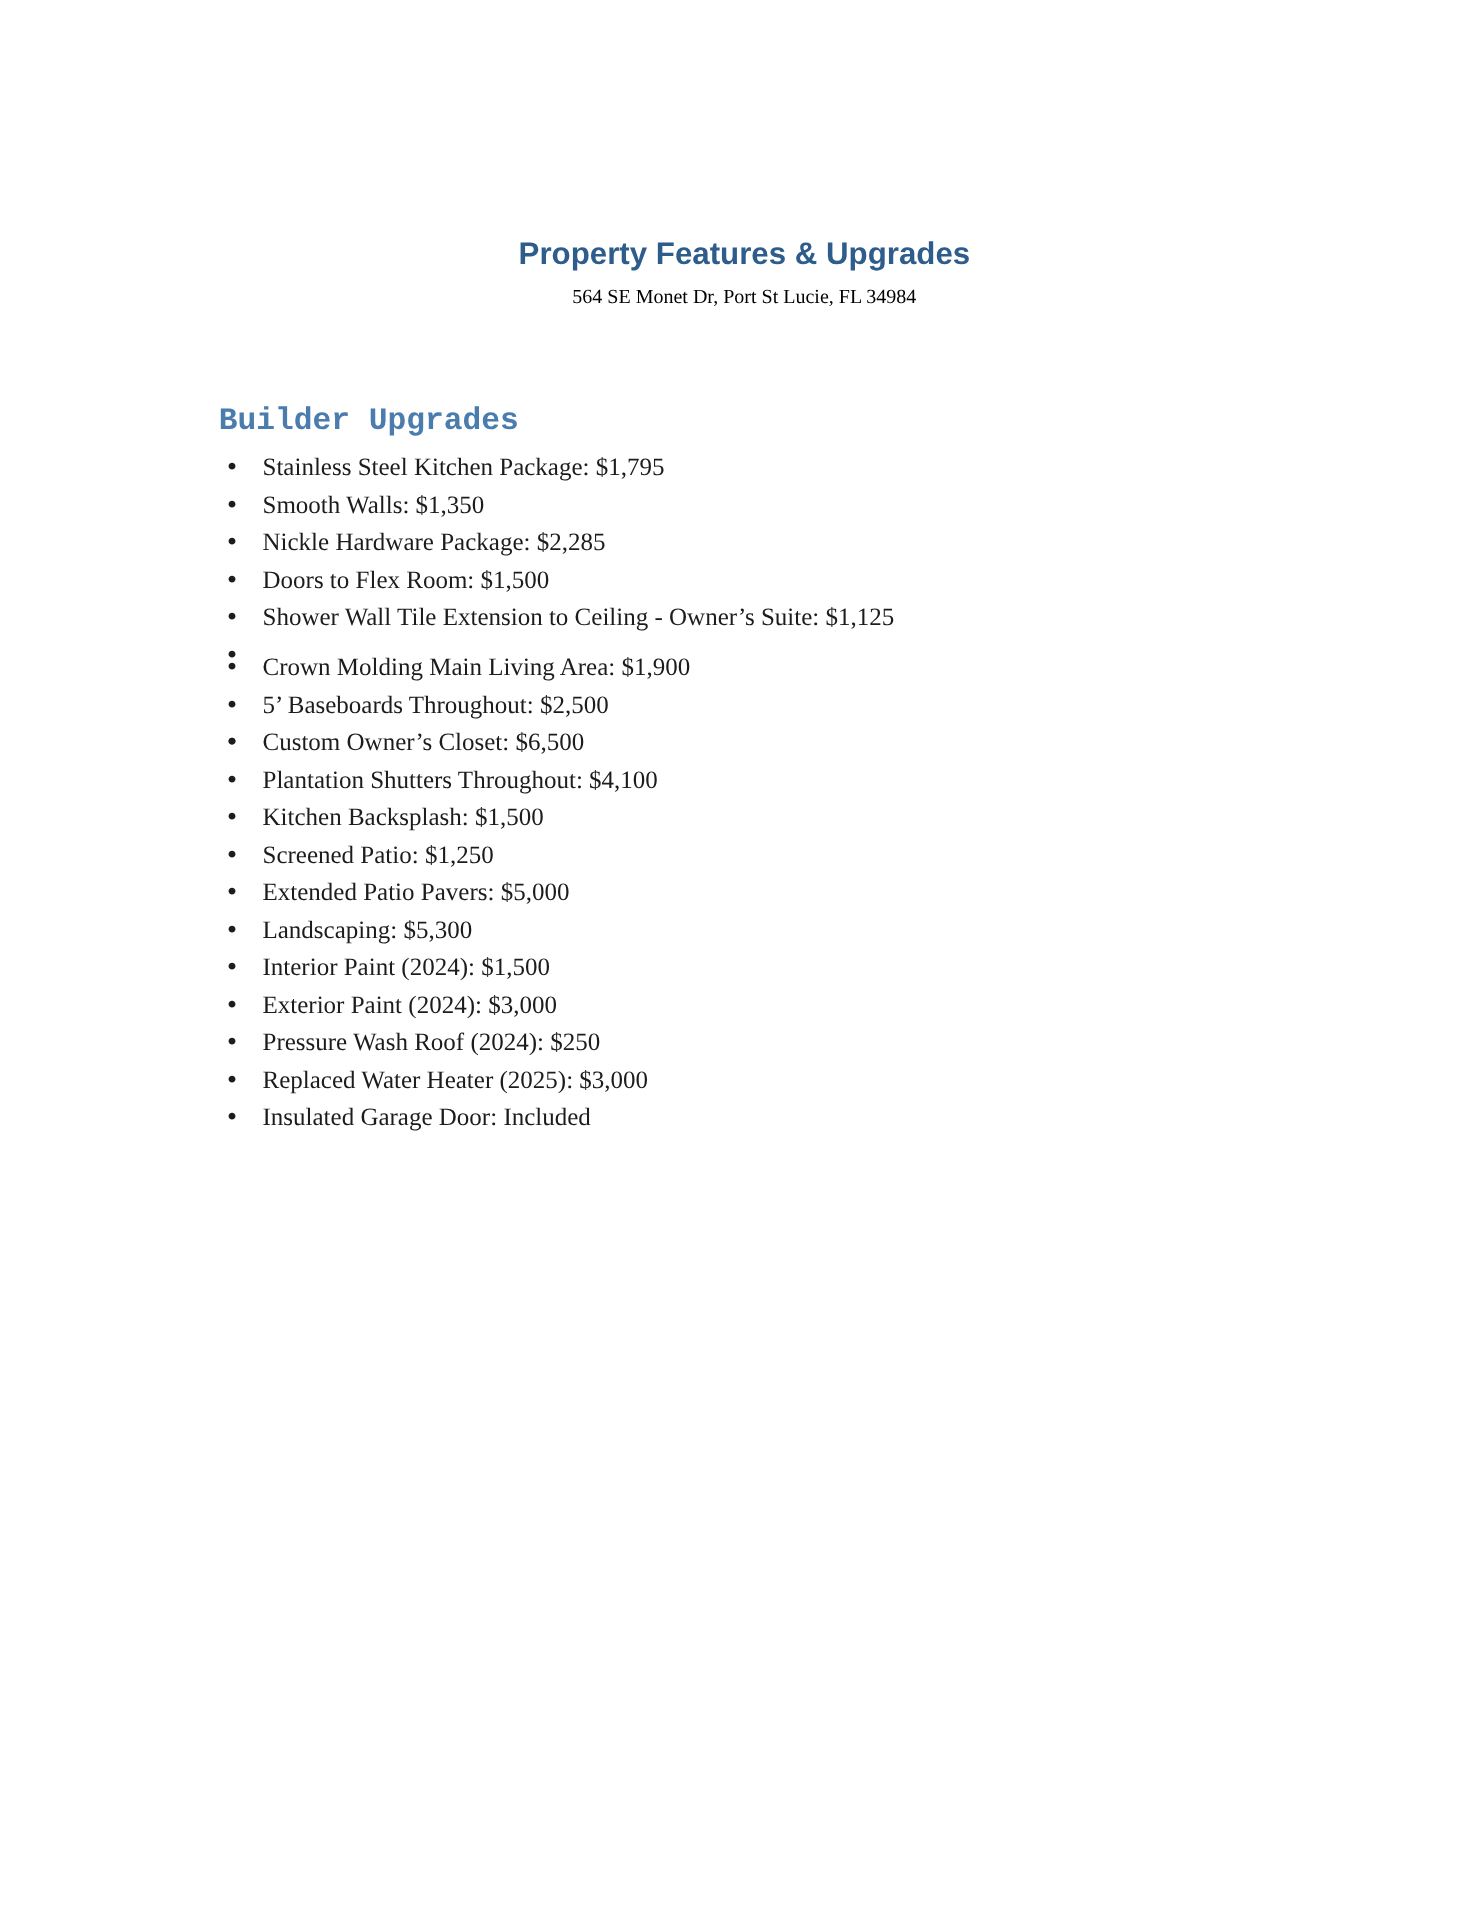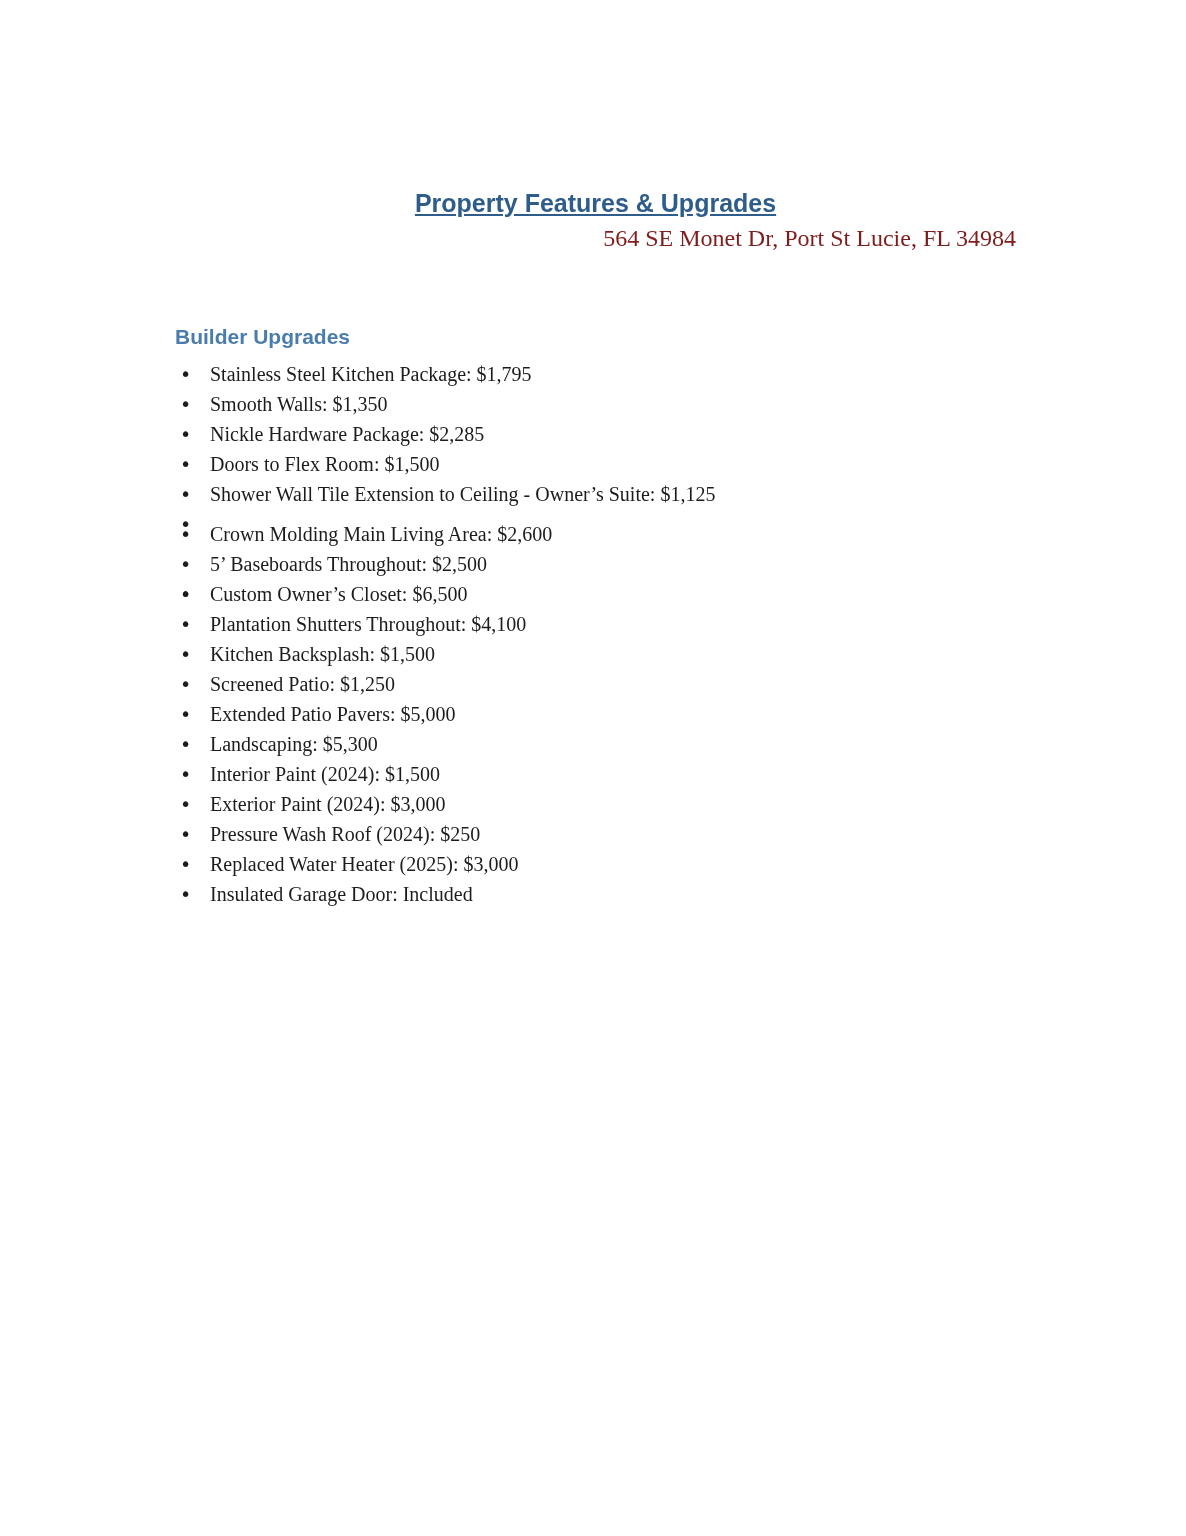--- a/index.html
+++ b/index.html
@@ -21,33 +21,32 @@
   }
   .doc-title {
     margin-top: 188px;
     text-align: center;
     font-family: "Liberation Sans", sans-serif;
     font-weight: bold;
     font-size: 25px;
     line-height: 31px;
     color: var(--title-color, #2e5d8c);
     letter-spacing: 0px;
-    text-decoration: underline;
   }
   .doc-subtitle {
     margin-top: 7px;
-    text-align: right;
-    font-size: 24px;
+    text-align: center;
+    font-size: 16px;
     line-height: 24px;
-    color: #7f1d1d;
+    color: #000000;
   }
   .section-heading {
-    font-family: Liberation Sans, sans-serif;
+    font-family: Liberation Mono, monospace;
     font-weight: bold;
-    font-size: 21px;
+    font-size: 25px;
     line-height: 25px;
     color: var(--heading-color, #4a7cae);
   }
   .section-heading.first { margin-top: 74px; }
   .section-heading.later { margin-top: 19px; }
   ul.feature-list {
     list-style: none;
     margin: 10px 0 0 0;
     padding: 0;
   }
@@ -81,21 +80,21 @@
     <ul class="feature-list">
       <li><span class="bullet">•</span><span>Stainless Steel Kitchen Package: $1,795</span></li>
       <li><span class="bullet">•</span><span>Smooth Walls: $1,350</span></li>
       <li><span class="bullet">•</span><span>Nickle Hardware Package: $2,285</span></li>
       <li><span class="bullet">•</span><span>Doors to Flex Room: $1,500</span></li>
       <li><span class="bullet">•</span><span>Shower Wall Tile Extension to Ceiling - Owner’s Suite: $1,125</span></li>
       <li><span class="bullet">•</span></li>
     </ul>
 
     <ul class="feature-list">
-      <li><span class="bullet">•</span><span>Crown Molding Main Living Area: $2,600</span></li>
+      <li><span class="bullet">•</span><span>Crown Molding Main Living Area: $1,900</span></li>
       <li><span class="bullet">•</span><span>5’ Baseboards Throughout: $2,500</span></li>
       <li><span class="bullet">•</span></li>
       <li><span class="bullet">•</span><span>Custom Owner’s Closet: $6,500</span></li>
       <li><span class="bullet">•</span><span>Plantation Shutters Throughout: $4,100</span></li>
       <li><span class="bullet">•</span><span>Kitchen Backsplash: $1,500</span></li>
       <li><span class="bullet">•</span><span>Screened Patio: $1,250</span></li>
       <li><span class="bullet">•</span><span>Extended Patio Pavers: $5,000</span></li>
       <li><span class="bullet">•</span><span>Landscaping: $5,300</span></li>
       <li><span class="bullet">•</span><span>Interior Paint (2024): $1,500</span></li>
       <li><span class="bullet">•</span><span>Exterior Paint (2024): $3,000</span></li>

